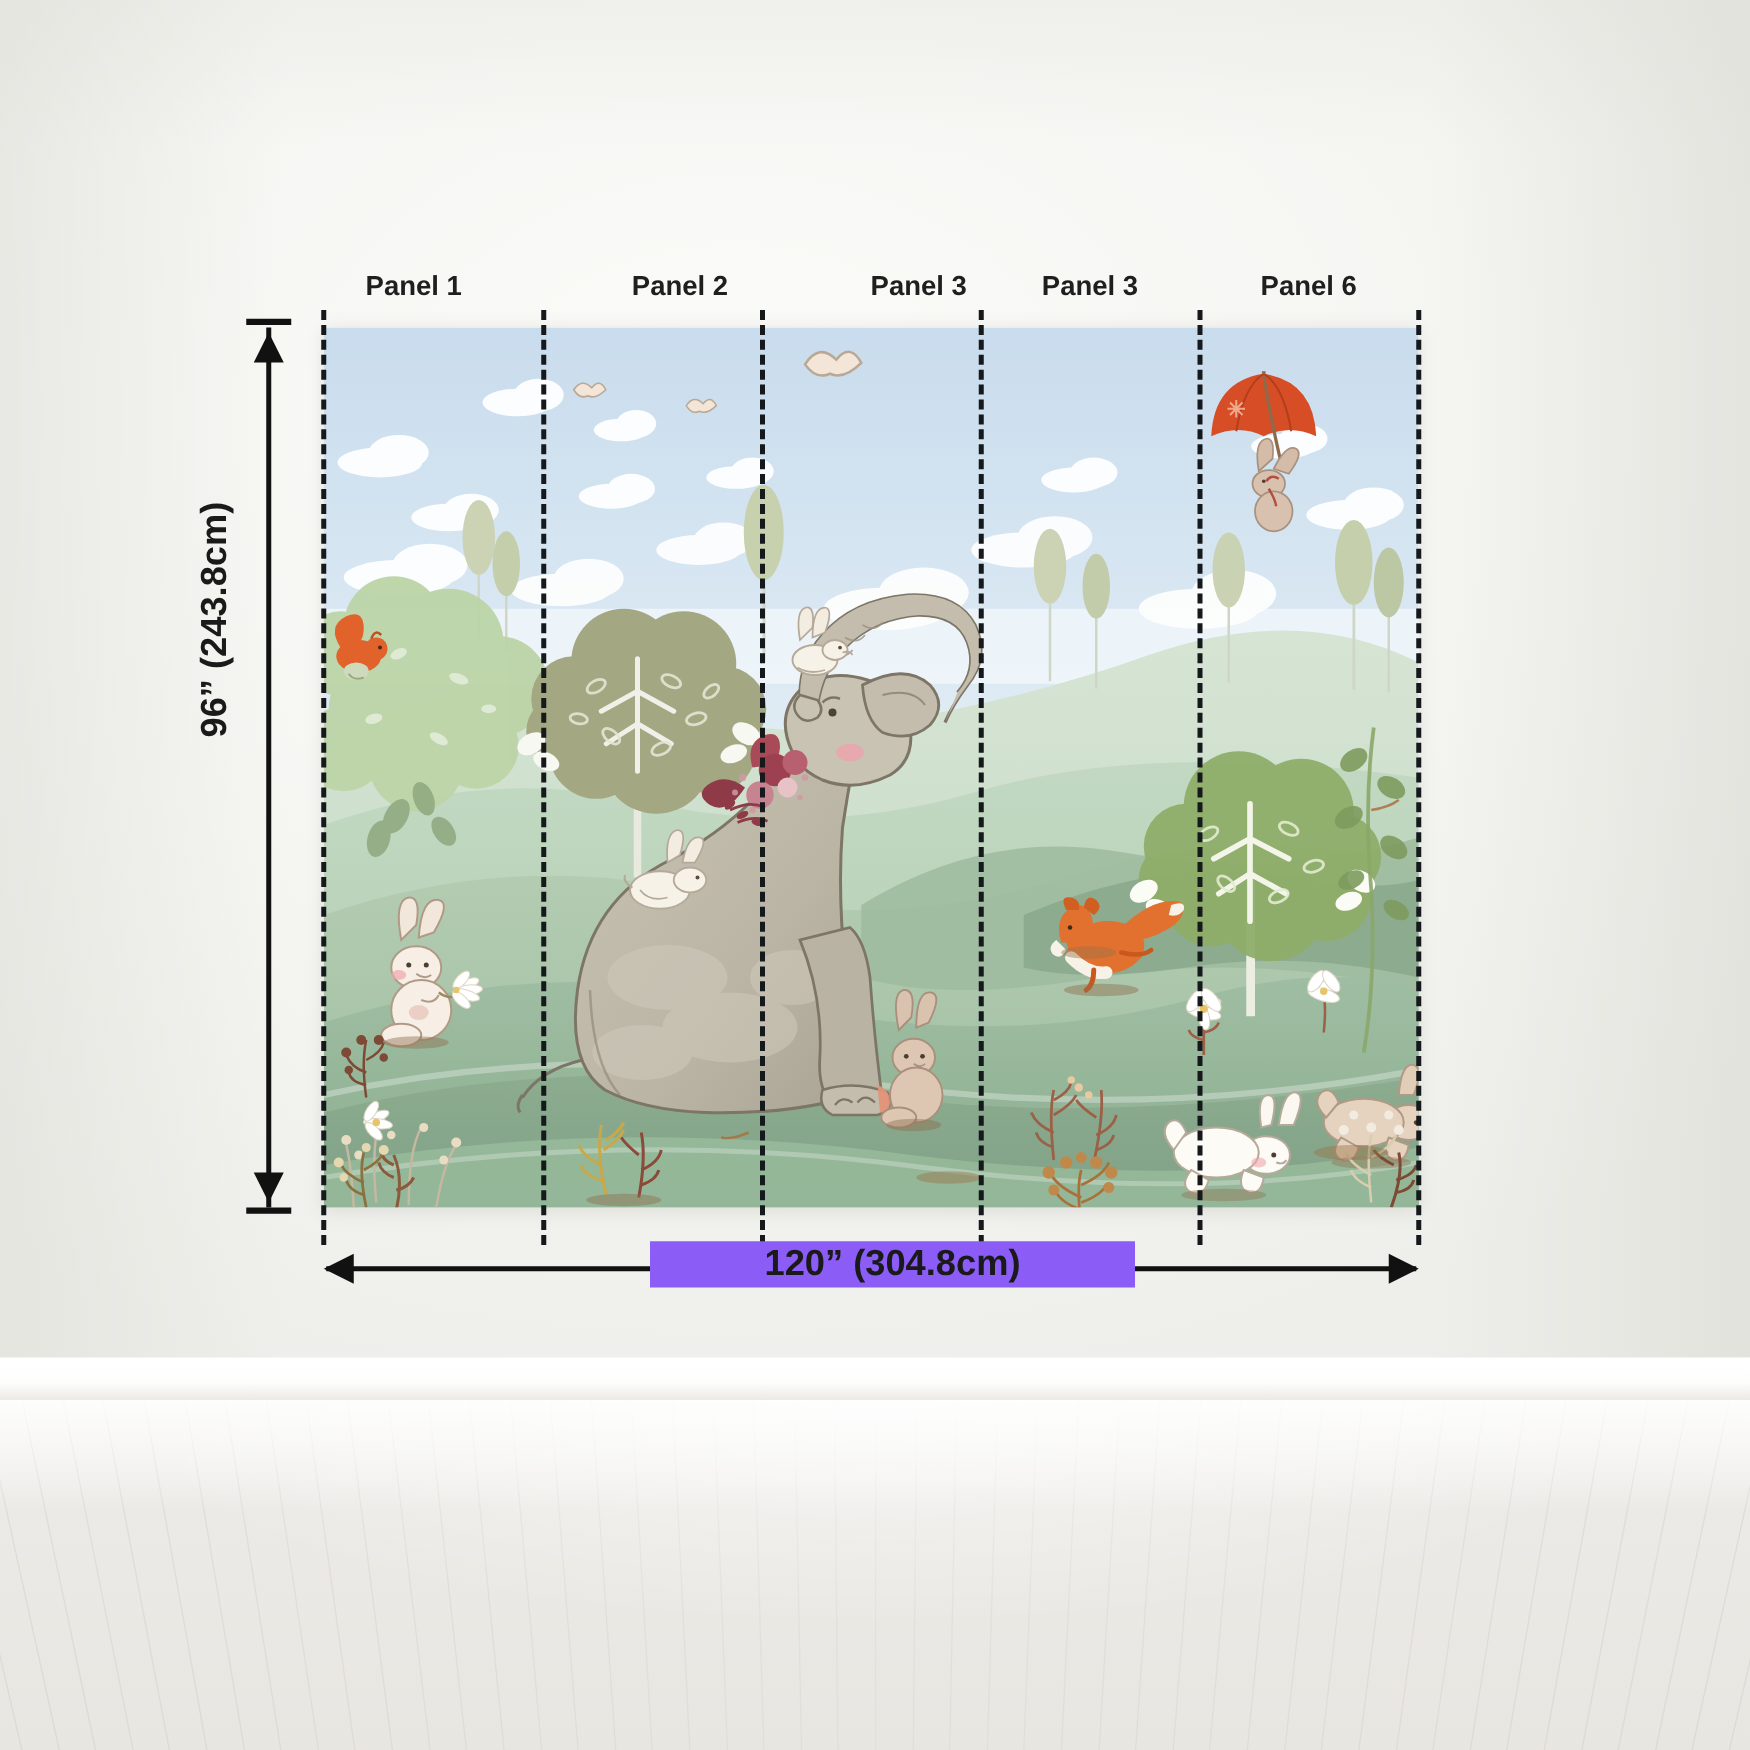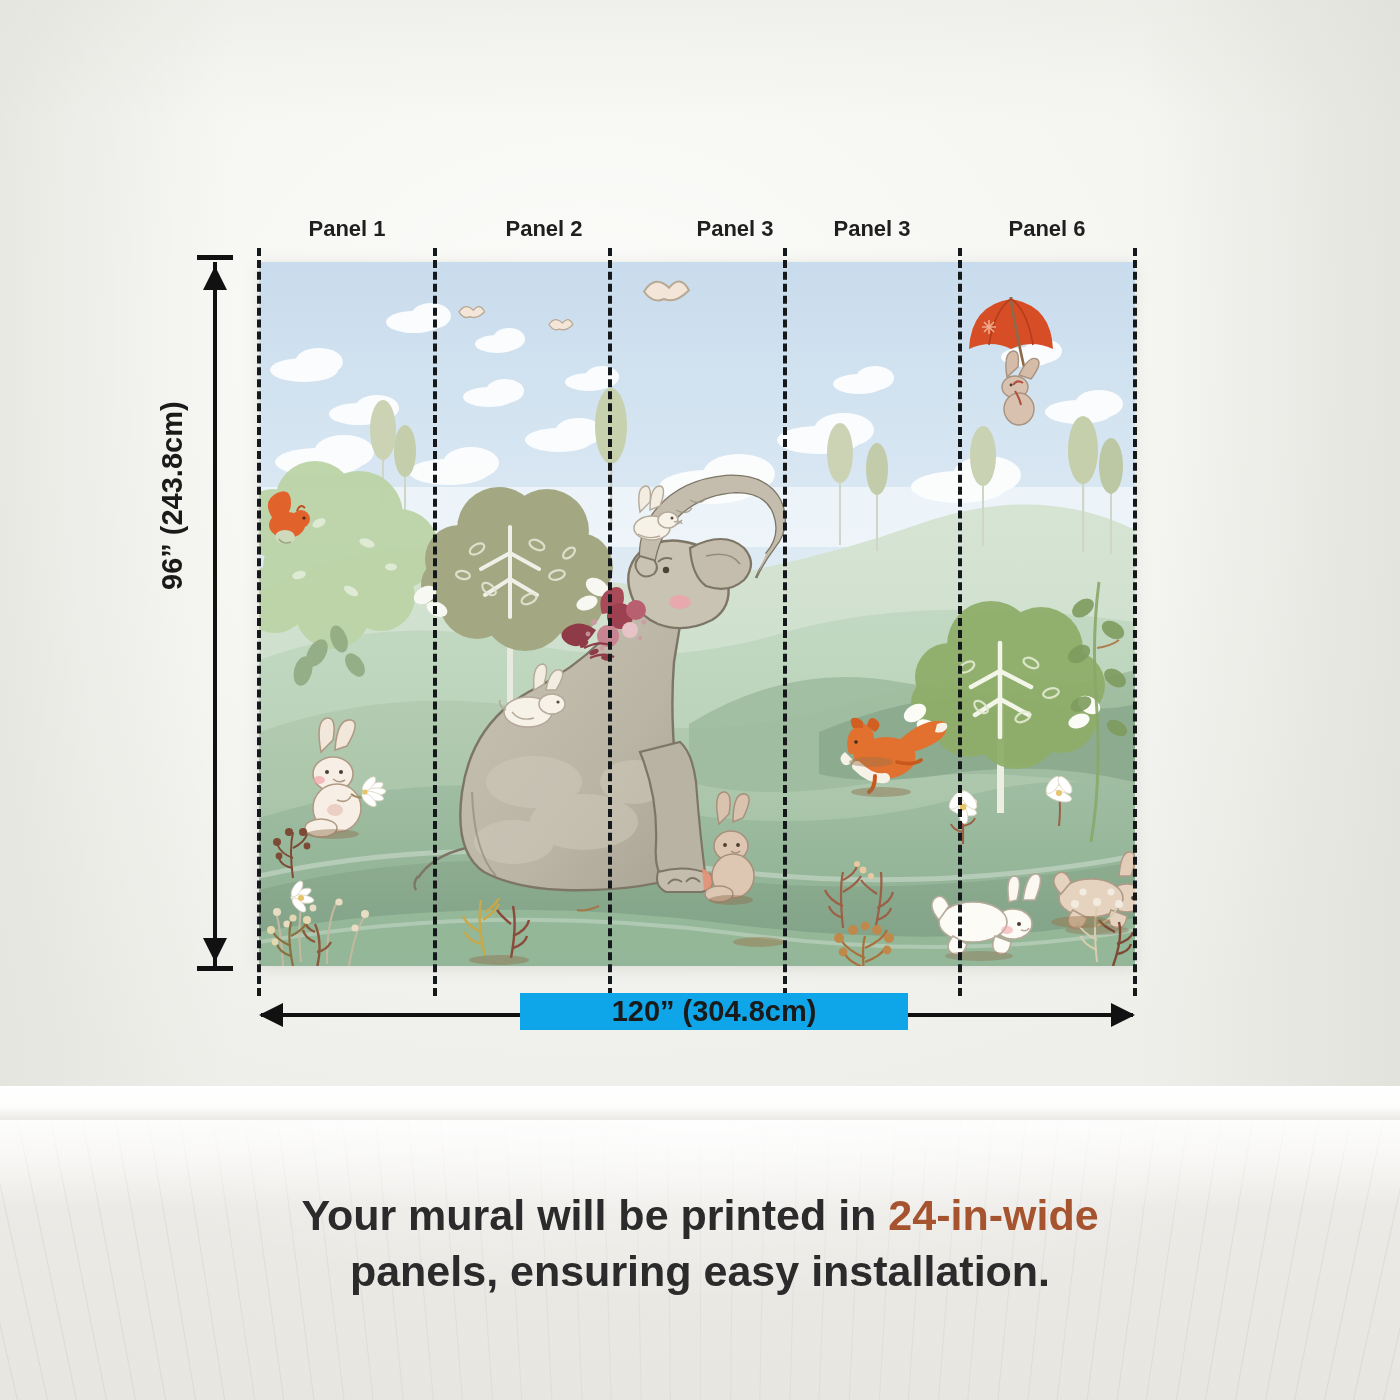--- a/index.html
+++ b/index.html
@@ -149,21 +149,21 @@
     position: absolute; left: 1111px; top: 1003px;
     width: 0; height: 0;
     border-top: 12px solid transparent;
     border-bottom: 12px solid transparent;
     border-left: 24px solid #111;
   }
   .dim-h-label {
     position: absolute; left: 520px; top: 993px;
     width: 360px; text-align: center;
     font-size: 29px; font-weight: bold; color: #1a1a1a;
-    background: #0ea5e9;
+    background: #8b5cf6;
     padding: 2px 14px;
     white-space: nowrap;
   }
 
   
   .caption {
     position: absolute; left: 0; top: 1188px; width: 1400px;
     text-align: center;
     font-size: 43px; font-weight: bold; color: #2b2b2b;
     line-height: 1.30;
@@ -787,21 +787,21 @@
 
         <g fill="#9a7348" opacity="0.45">
           <ellipse cx="822" cy="660" rx="30" ry="6"></ellipse>
           <ellipse cx="500" cy="680" rx="26" ry="5"></ellipse>
           <ellipse cx="612" cy="500" rx="22" ry="5"></ellipse>
         </g>
       </svg>
     </div>
   </div>
 
-  <div class="panel-label" style="left:347px">Panel 1</div>
+  <div class="panel-label" style="left:331px">Panel 1</div>
   <div class="panel-label" style="left:544px">Panel 2</div>
   <div class="panel-label" style="left:735px">Panel 3</div>
   <div class="panel-label" style="left:872px">Panel 3</div>
   <div class="panel-label" style="left:1047px">Panel 6</div>
 
   <div class="panel-divider" style="left:257px"></div>
   <div class="panel-divider" style="left:433px"></div>
   <div class="panel-divider" style="left:608px"></div>
   <div class="panel-divider" style="left:783px"></div>
   <div class="panel-divider" style="left:958px"></div>
@@ -867,18 +867,14 @@
         <div class="plank" style="left: 1319.57px; transform: rotate(10.7391deg); opacity: 0.51;"></div>
         <div class="plank" style="left: 1352.17px; transform: rotate(11.3043deg); opacity: 0.52;"></div>
         <div class="plank" style="left: 1384.78px; transform: rotate(11.8696deg); opacity: 0.53;"></div>
         <div class="plank" style="left: 1417.39px; transform: rotate(12.4348deg); opacity: 0.54;"></div>
         <div class="plank" style="left: 1450px; transform: rotate(13deg); opacity: 0.55;"></div>
       </div>
     <div class="floor-gloss"></div>
     <div class="floor-vig"></div>
   </div>
 
-  <div class="caption">
-    <span>Your mural will be printed in </span><span class="accent">24-in-wide</span>
-    <span class="caption-line2">panels, ensuring easy installation.</span>
-  </div>
 
 </div>
 
 </body></html>

